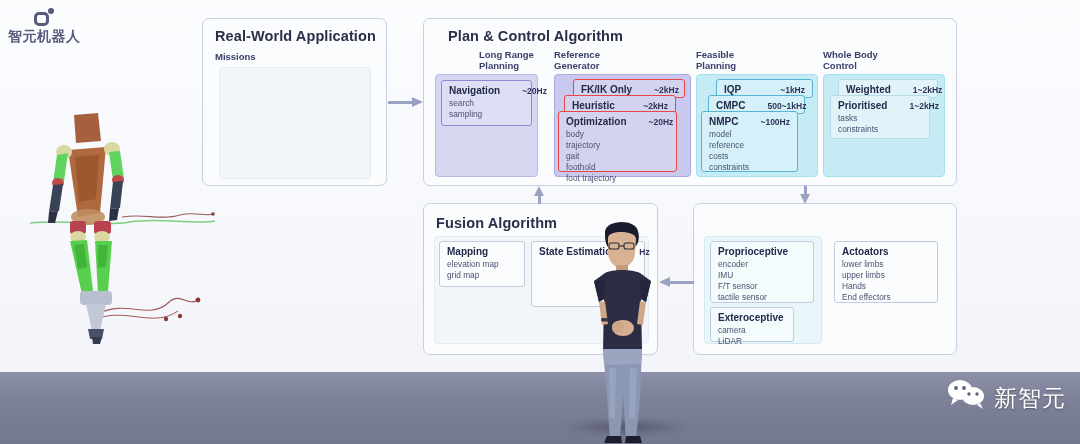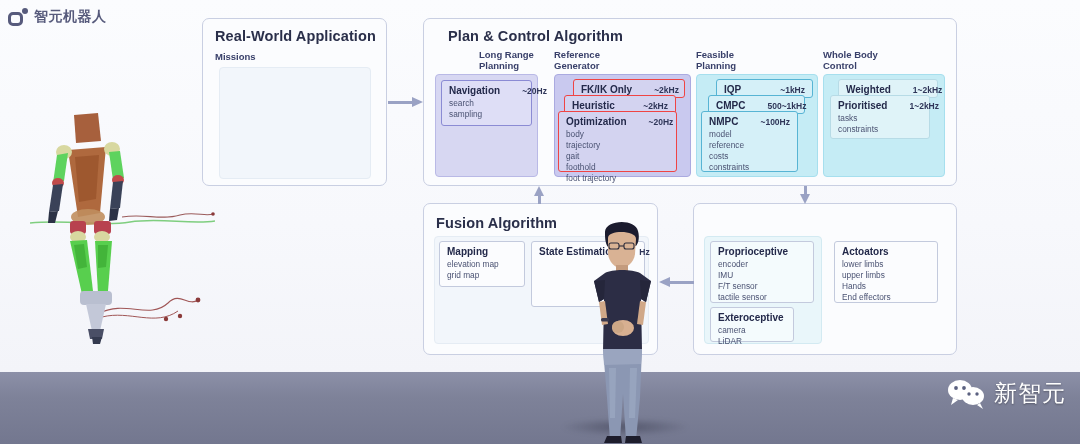--- a/index.html
+++ b/index.html
@@ -27,22 +27,23 @@
 
   
   #slide {
     position:absolute; left:0; top:0; width:1080px; height:372px;
     background: linear-gradient(180deg,#fbfcfe 0%, #f7f8fc 60%, #f3f4f9 100%);
   }
 
   
   #logo {
     position:absolute; left:8px; top:8px;
-    display:flex; align-items:flex-start; gap:6px;
+    display:flex; align-items:center; 
     opacity:.85;
+    flex-direction:column;
   }
   #logo .mark {
     position:relative; width:20px; height:20px;
   }
   #logo .mark .ring {
     position:absolute; left:0; top:4px; width:15px; height:14px;
     border:3.2px solid #3b3f66; border-radius:5px;
   }
   #logo .mark .dot {
     position:absolute; right:0; top:0px; width:6px; height:6px;
@@ -108,21 +109,21 @@
   .arrow { position:absolute; }
   .arrow .shaft { position:absolute; background:#9aa2c4; }
   .arrow .head  { position:absolute; width:0; height:0; }
 
   
   #presenter { position:absolute; left:572px; top:218px; width:104px; height:226px; }
 
   
   #watermark {
     position:absolute; right:14px; top:378px;
-    display:flex; align-items:flex-start; gap:7px;
+    display:flex; align-items:flex-end; gap:7px;
   }
   #watermark .wm-text {
     font-size:23px; color:#ffffff; font-weight:400;
     text-shadow:0 1px 2px rgba(0,0,0,.35);
     letter-spacing:1px;
   }
 </style>
 </head>
 <body>
 

